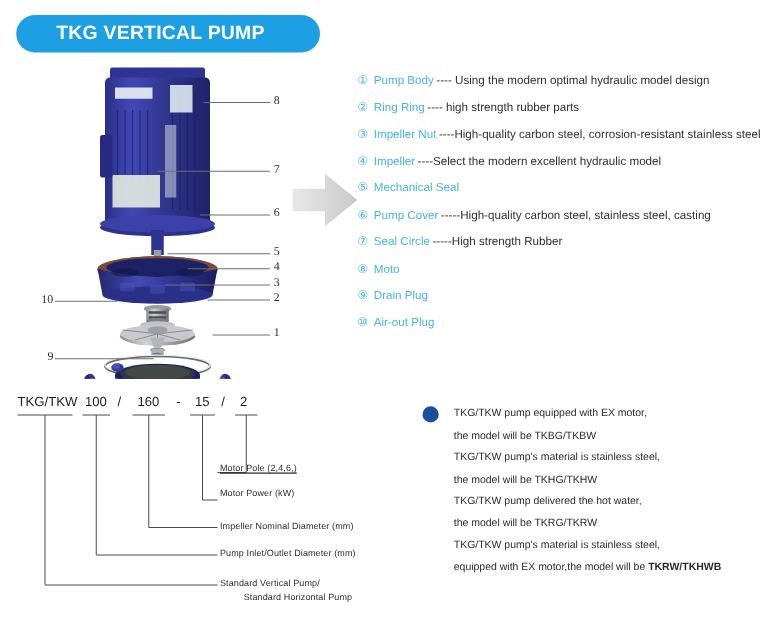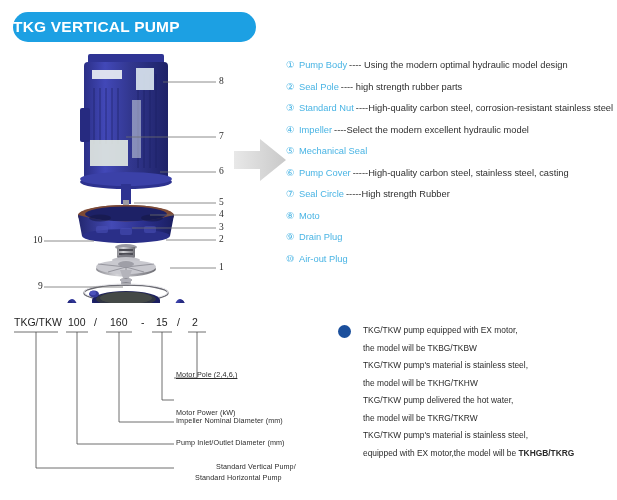--- a/index.html
+++ b/index.html
@@ -17,20 +17,21 @@
     width:243px;height:30px;
     background:#1CA0E3;
     border-radius:15px;
     display:flex;align-items:center;
   }
   #title-banner .txt{
     color:#ffffff;
     font-size:15.5px;
     font-weight:bold;
     letter-spacing:.2px;
+    padding-left:32px;
   }
 
   
   #pump-figure{
     position:absolute;left:20px;top:48px;
     width:240px;height:255px;
   }
   #pump-figure svg{display:block;}
 
   
@@ -319,26 +320,26 @@
 </div>
 
 <div id="parts-legend">
   <div class="legend-row">
     <span class="legend-circ">①</span>
     <span class="legend-name">Pump Body</span>
     <span class="legend-desc">---- Using the modern optimal hydraulic model design</span>
   </div>
   <div class="legend-row">
     <span class="legend-circ">②</span>
-    <span class="legend-name">Seal Pole</span>
+    <span class="legend-name">Ring Ring</span>
     <span class="legend-desc">---- high strength rubber parts</span>
   </div>
   <div class="legend-row">
     <span class="legend-circ">③</span>
-    <span class="legend-name">Standard Nut</span>
+    <span class="legend-name">Impeller Nut</span>
     <span class="legend-desc">----High-quality carbon steel, corrosion-resistant stainless steel</span>
   </div>
   <div class="legend-row">
     <span class="legend-circ">④</span>
     <span class="legend-name">Impeller</span>
     <span class="legend-desc">----Select the modern excellent hydraulic model</span>
   </div>
   <div class="legend-row">
     <span class="legend-circ">⑤</span>
     <span class="legend-name">Mechanical Seal</span>
@@ -393,30 +394,30 @@
 
       <path d="M119 16 L119 106 L174 106"></path>
 
       <path d="M77 16 L77 128 L174 128"></path>
 
       <path d="M36 16 L36 152 L174 152"></path>
     </g>
   </svg>
 
   <div class="leader-label" style="left:176px;top:54px;text-decoration:underline;">Motor Pole (2,4,6,)</div>
-  <div class="leader-label" style="left:176px;top:92px;text-align:right;">Motor Power  (kW)</div>
+  <div class="leader-label" style="left:176px;top:74px;text-align:right;">Motor Power  (kW)</div>
   <div class="leader-label" style="left:176px;top:100px;">Impeller Nominal Diameter (mm)</div>
   <div class="leader-label" style="left:176px;top:122px;">Pump Inlet/Outlet Diameter (mm)</div>
-  <div class="leader-label" style="left:176px;top:146px;margin-left:40px;">Standard Vertical Pump/</div>
+  <div class="leader-label" style="left:176px;top:146px;">Standard Vertical Pump/</div>
   <div class="leader-label" style="left:176px;top:157px;margin-left:19px;">Standard Horizontal Pump</div>
 </div>
 
 <div id="variants">
   <div id="variant-dot"></div>
   <div class="variant-line">TKG/TKW pump equipped with EX motor,</div>
   <div class="variant-line">the model will be TKBG/TKBW</div>
   <div class="variant-line">TKG/TKW pump's material is stainless steel,</div>
   <div class="variant-line">the model will be TKHG/TKHW</div>
   <div class="variant-line">TKG/TKW pump delivered the hot water,</div>
   <div class="variant-line">the model will be TKRG/TKRW</div>
   <div class="variant-line">TKG/TKW pump's material is stainless steel,</div>
-  <div class="variant-line">equipped with EX motor,the model will be <b>TKHGB/TKRG</b></div>
+  <div class="variant-line">equipped with EX motor,the model will be <b>TKRW/TKHWB</b></div>
 </div>
 
 </body></html>

